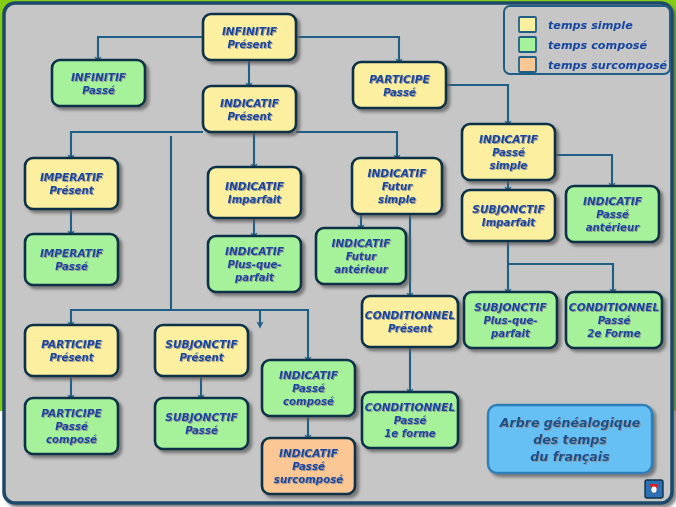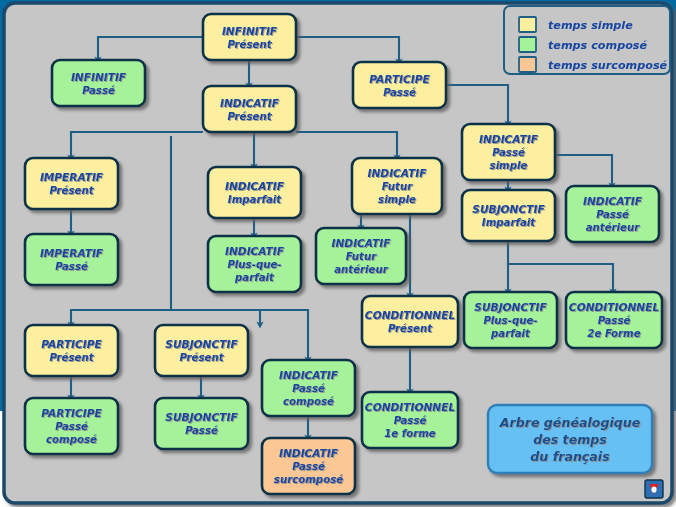--- a/index.html
+++ b/index.html
@@ -1,18 +1,18 @@
 <!DOCTYPE html>
 <html><head>
 <meta charset="utf-8">
 <style>
   html,body{margin:0;padding:0;background:#ffffff;}
   body{width:676px;height:507px;overflow:hidden;
        font-family:"DejaVu Sans","Liberation Sans",sans-serif;}
-  #stage{position:relative;width:676px;height:411px;background:#0369a1;}
+  #stage{position:relative;width:676px;height:411px;background:#84cc16;}
   #diagram{position:absolute;left:0;top:0;width:676px;height:507px;display:block;}
 </style>
 </head>
 <body>
 
 <div id="stage">
   <svg id="diagram" viewBox="0 0 676 507">
     <defs>
       <marker id="arrowHead" markerWidth="9" markerHeight="9" refX="4.2" refY="4.2" orient="auto" markerUnits="userSpaceOnUse">
         <path d="M0.6,0.6 L7.8,4.2 L0.6,7.8 L2.4,4.2 Z" fill="#1f5f86"></path>

